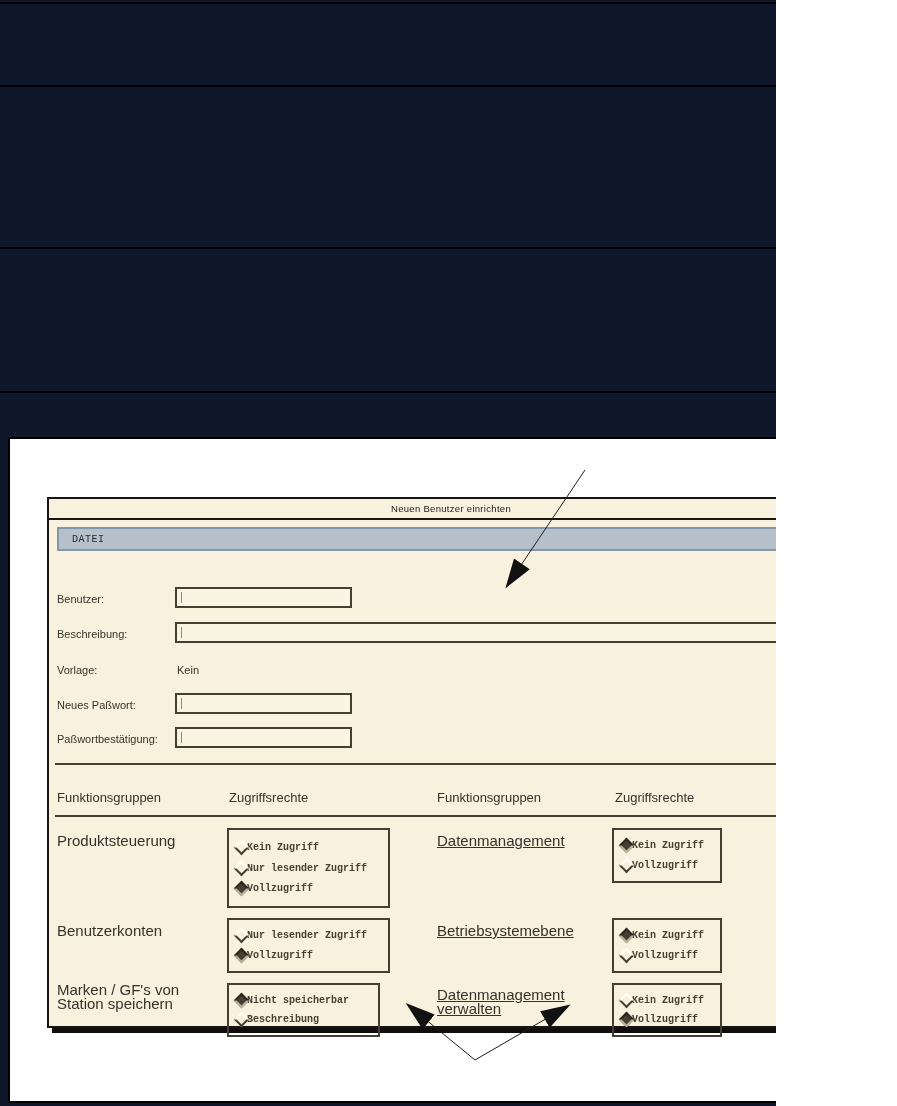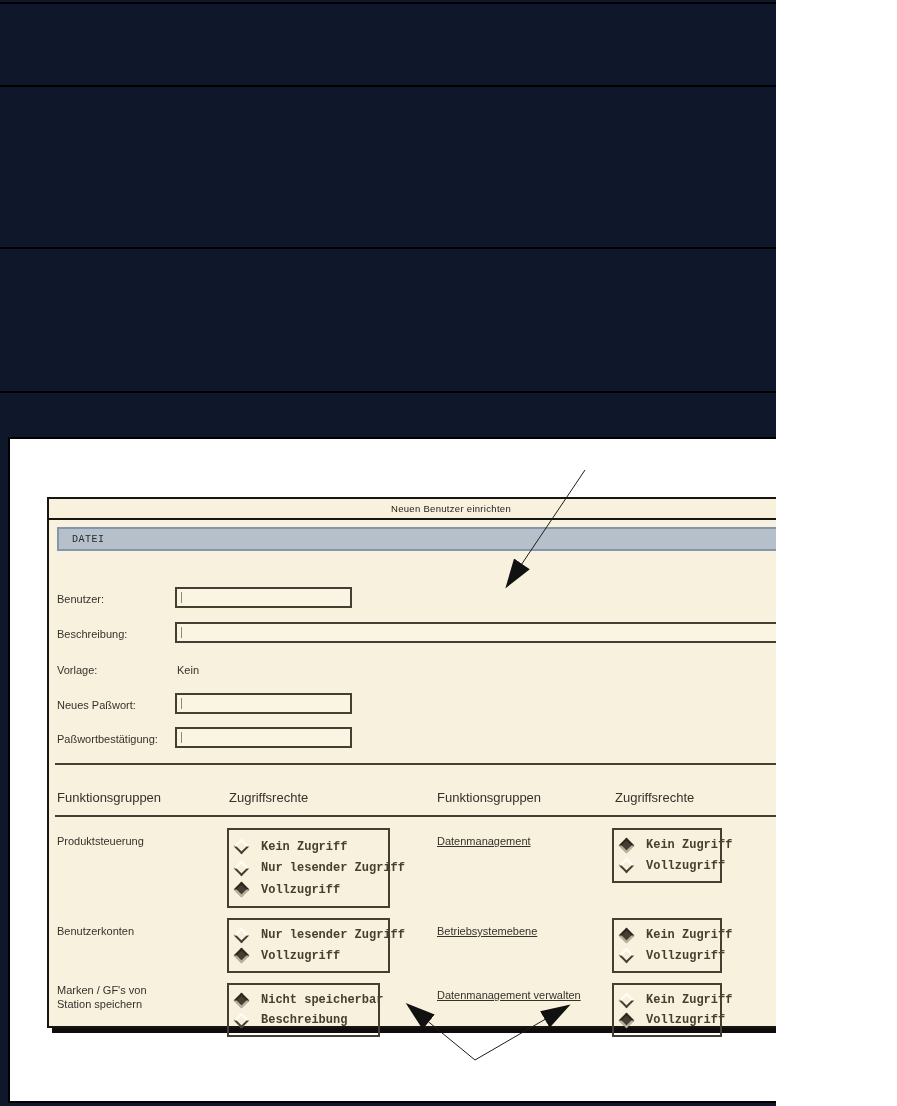--- a/index.html
+++ b/index.html
@@ -21,26 +21,26 @@
            padding:0 13px;box-sizing:border-box;font-size:10px;color:#26292e;letter-spacing:.5px;}
   .menu-item{cursor:default;font-family:Liberation Mono, monospace;}
   .flabel{position:absolute;left:8px;font-size:11px;white-space:nowrap;}
   .field{position:absolute;height:21px;background:#faf4e3;border:2px solid #453f33;box-sizing:border-box;}
   .field input{position:absolute;inset:0;width:100%;height:100%;border:none;background:transparent;
                font-family:"Liberation Mono",monospace;font-size:10px;padding:0 3px 0 8px;outline:none;box-sizing:border-box;}
   .caret{position:absolute;left:4px;top:3px;width:1px;height:11px;background:#8f897a;}
   .static-value{position:absolute;font-size:11px;}
   .sep{position:absolute;left:6px;width:792px;height:2px;background:#453f33;}
   .colhead{position:absolute;font-size:13px;white-space:nowrap;}
-  .grouplabel{position:absolute;left:8px;font-size:11px;width:125px;line-height:14px;}
+  .grouplabel{position:absolute;left:8px;font-size:15px;width:125px;line-height:14px;}
   .grouplabel.right{left:388px;width:160px;text-decoration:underline;}
   .radiobox{position:absolute;border:2px solid #453f33;box-sizing:border-box;
             display:flex;flex-direction:column;justify-content:space-evenly;padding:2px 7px;}
-  .radio{display:flex;align-items:center;gap:14px;cursor:default;
-         font-family:"Liberation Mono",monospace;font-size:12px;font-weight:700;color:#46402f;white-space:nowrap;}
+  .radio{display:flex;align-items:center;gap:0;cursor:default;
+         font-family:"Liberation Mono",monospace;font-size:10px;font-weight:700;color:#46402f;white-space:nowrap;}
   .diamond{width:7px;height:7px;transform:rotate(45deg);flex:0 0 7px;
            background:#f6efdc;
            border-top:2px solid #fffdf4;border-left:2px solid #fffdf4;
            border-bottom:2px solid #453f33;border-right:2px solid #453f33;box-sizing:content-box;}
   .radio.on .diamond{background:#453f33;
            border-top:2px solid #2c2820;border-left:2px solid #2c2820;
            border-bottom:2px solid #b9b29c;border-right:2px solid #b9b29c;}
   #arrows{position:absolute;left:0;top:0;width:897px;height:1106px;pointer-events:none;z-index:20;}
 </style>
 </head>

